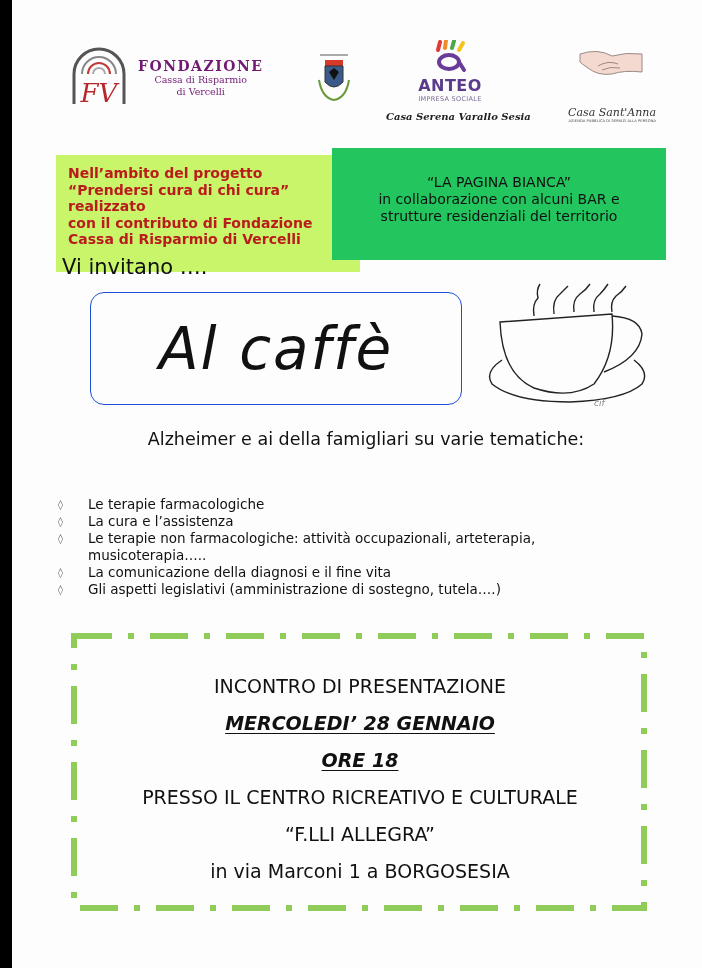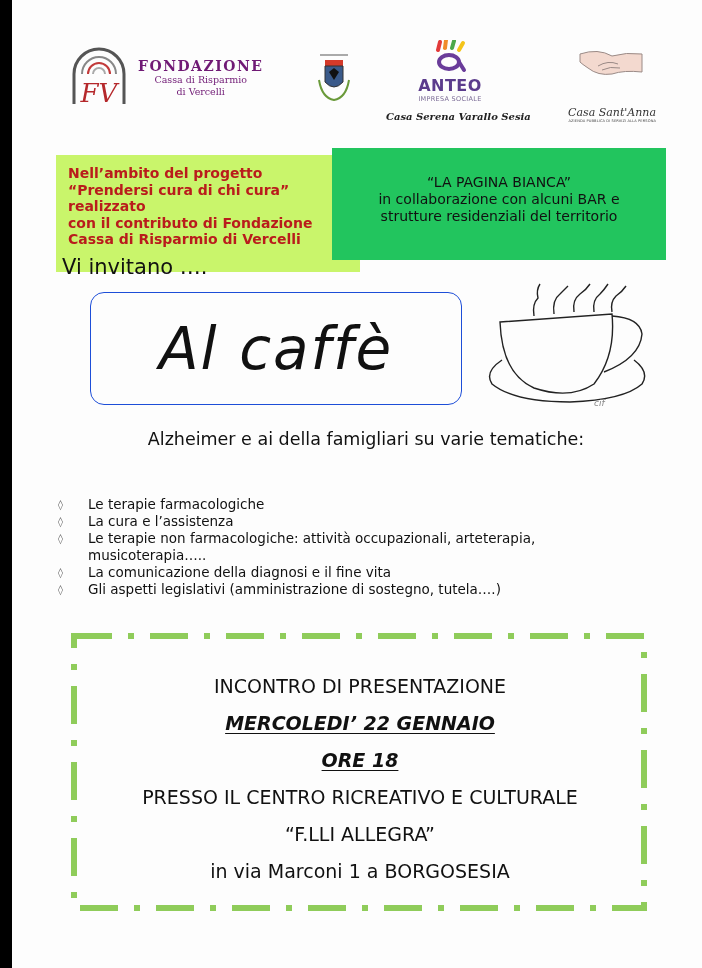--- a/index.html
+++ b/index.html
@@ -155,19 +155,19 @@
     <li><span class="bullet">◊</span><span>La comunicazione della diagnosi e il fine vita</span></li>
     <li><span class="bullet">◊</span><span>Gli aspetti legislativi (amministrazione di sostegno, tutela….)</span></li>
   </ul>
 
   <svg class="abs event-frame" viewBox="0 0 578 280">
     <rect x="4" y="4" width="570" height="272" fill="none" stroke="#8fcc5a" stroke-width="6" stroke-dasharray="38 16 6 16"></rect>
   </svg>
 
   <div class="abs event-text">
     <div class="ev-line">INCONTRO DI PRESENTAZIONE</div>
-    <div class="ev-line ev-bold">MERCOLEDI’ 22 GENNAIO</div>
+    <div class="ev-line ev-bold">MERCOLEDI’ 28 GENNAIO</div>
     <div class="ev-line ev-bold">ORE 18</div>
     <div class="ev-line">PRESSO IL CENTRO RICREATIVO E CULTURALE</div>
     <div class="ev-line">“F.LLI ALLEGRA”</div>
     <div class="ev-line">in via Marconi 1 a BORGOSESIA</div>
   </div>
 </div>
 
 </body></html>

